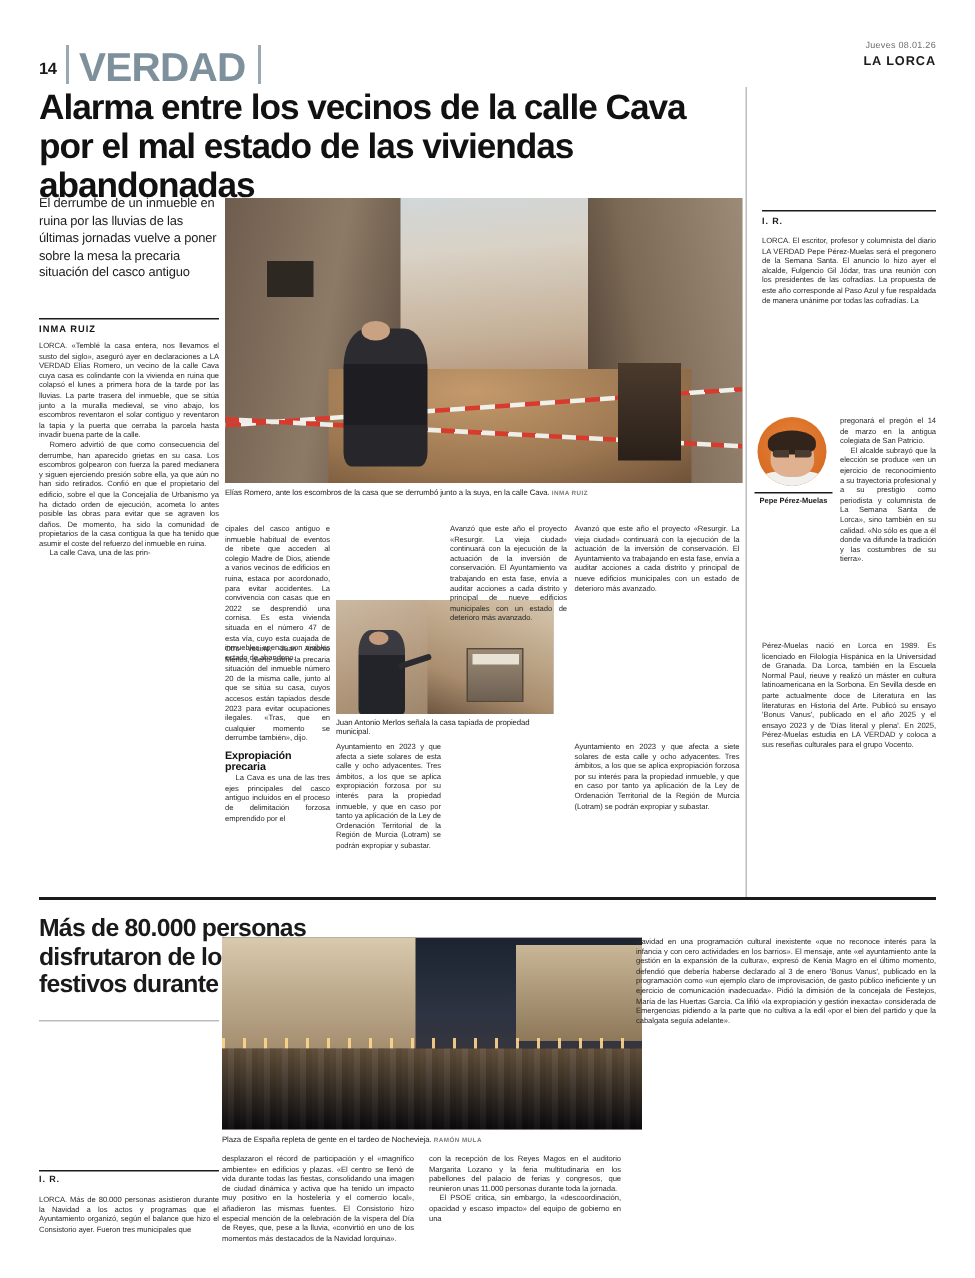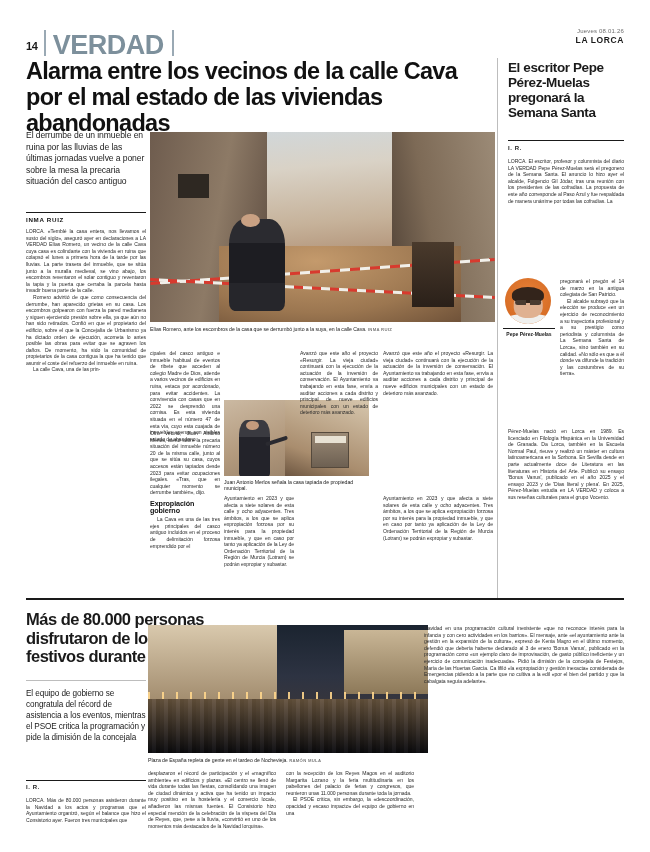--- a/index.html
+++ b/index.html
@@ -206,40 +206,39 @@
     <p>LORCA. «Temblé la casa entera, nos llevamos el susto del siglo», aseguró ayer en declaraciones a LA VERDAD Elías Romero, un vecino de la calle Cava cuya casa es colindante con la vivienda en ruina que colapsó el lunes a primera hora de la tarde por las lluvias. La parte trasera del inmueble, que se sitúa junto a la muralla medieval, se vino abajo, los escombros reventaron el solar contiguo y reventaron la tapia y la puerta que cerraba la parcela hasta invadir buena parte de la calle.</p>
     <p>Romero advirtió de que como consecuencia del derrumbe, han aparecido grietas en su casa. Los escombros golpearon con fuerza la pared medianera y siguen ejerciendo presión sobre ella, ya que aún no han sido retirados. Confió en que el propietario del edificio, sobre el que la Concejalía de Urbanismo ya ha dictado orden de ejecución, acometa lo antes posible las obras para evitar que se agraven los daños. De momento, ha sido la comunidad de propietarios de la casa contigua la que ha tenido que asumir el coste del refuerzo del inmueble en ruina.</p>
     <p>La calle Cava, una de las prin-</p>
   </div>
 
   <div class="col" style="left:150px; top:350px; width:70px;">
     <p>cipales del casco antiguo e inmueble habitual de eventos de ribete que acceden al colegio Madre de Dios, atiende a varios vecinos de edificios en ruina, estaca por acordonado, para evitar accidentes. La convivencia con casas que en 2022 se desprendió una cornisa. Es esta vivienda situada en el número 47 de esta vía, cuyo esta cuajada de inmuebles apenas son visibles estado de abandono.</p>
   </div>
   <div class="col" style="left:150px; top:430px; width:70px;">
     <p>Otro vecino, Juan Antonio Merlos, alertó sobre la precaria situación del inmueble número 20 de la misma calle, junto al que se sitúa su casa, cuyos accesos están tapiados desde 2023 para evitar ocupaciones ilegales. «Tras, que en cualquier momento se derrumbe también», dijo.</p>
-    <div class="subhead">Expropiación gobierno</div>
+    <div class="subhead">Expropiación precaria</div>
     <p>La Cava es una de las tres ejes principales del casco antiguo incluidos en el proceso de delimitación forzosa emprendido por el</p>
   </div>
 
   <div class="col" style="left:224px; top:495px; width:70px;">
     <p>Ayuntamiento en 2023 y que afecta a siete solares de esta calle y ocho adyacentes. Tres ámbitos, a los que se aplica expropiación forzosa por su interés para la propiedad inmueble, y que en caso por tanto ya aplicación de la Ley de Ordenación Territorial de la Región de Murcia (Lotram) se podrán expropiar y subastar.</p>
   </div>
 
   <div class="col" style="left:300px; top:350px; width:78px;">
     <p>Avanzó que este año el proyecto «Resurgir. La vieja ciudad» continuará con la ejecución de la actuación de la inversión de conservación. El Ayuntamiento va trabajando en esta fase, envía a auditar acciones a cada distrito y principal de nueve edificios municipales con un estado de deterioro más avanzado.</p>
   </div>
 
   <div class="col" style="left:383px; top:495px; width:110px;">
     <p>Ayuntamiento en 2023 y que afecta a siete solares de esta calle y ocho adyacentes. Tres ámbitos, a los que se aplica expropiación forzosa por su interés para la propiedad inmueble, y que en caso por tanto ya aplicación de la Ley de Ordenación Territorial de la Región de Murcia (Lotram) se podrán expropiar y subastar.</p>
   </div>
   <div class="col" style="left:383px; top:350px; width:110px;">
     <p>Avanzó que este año el proyecto «Resurgir. La vieja ciudad» continuará con la ejecución de la actuación de la inversión de conservación. El Ayuntamiento va trabajando en esta fase, envía a auditar acciones a cada distrito y principal de nueve edificios municipales con un estado de deterioro más avanzado.</p>
   </div>
 
-  <div style="position:absolute; left:508px; top:60px; width:116px; font-size:13.5px; font-weight:700; line-height:15px; letter-spacing:-0.4px;">El escritor Pepe Pérez-Muelas pregonará la Semana Santa</div>
 
   <div class="divider-h" style="left:508px; top:140px; width:116px;"></div>
   <div style="position:absolute; left:508px; top:145px; font-size:6px; font-weight:700; letter-spacing:.6px;">I. R.</div>
 
   <div class="col" style="left:508px; top:158px; width:116px;">
     <p>LORCA. El escritor, profesor y columnista del diario LA VERDAD Pepe Pérez-Muelas será el pregonero de la Semana Santa. El anuncio lo hizo ayer el alcalde, Fulgencio Gil Jódar, tras una reunión con los presidentes de las cofradías. La propuesta de este año corresponde al Paso Azul y fue respaldada de manera unánime por todas las cofradías. La</p>
   </div>
 
   <div class="portrait" style="left:505px; top:278px;">
     <div class="pr-body"></div>
@@ -256,21 +255,20 @@
 
   <div class="col" style="left:508px; top:428px; width:116px;">
     <p>Pérez-Muelas nació en Lorca en 1989. Es licenciado en Filología Hispánica en la Universidad de Granada. Da Lorca, también en la Escuela Normal Paul, rieuve y realizó un máster en cultura latinoamericana en la Sorbona. En Sevilla desde en parte actualmente doce de Literatura en las literaturas en Historia del Arte. Publicó su ensayo 'Bonus Vanus', publicado en el año 2025 y el ensayo 2023 y de 'Días literal y plena'. En 2025, Pérez-Muelas estudia en LA VERDAD y coloca a sus reseñas culturales para el grupo Vocento.</p>
   </div>
 
   <div class="thick-rule" style="left:26px; top:598px; width:598px;"></div>
 
   <div style="position:absolute; left:26px; top:610px; width:235px; font-size:16.5px; font-weight:700; line-height:18.5px; letter-spacing:-0.5px;">Más de 80.000 personas disfrutaron de los actos festivos durante la Navidad</div>
 
   <div class="divider-h" style="left:26px; top:680px; width:120px; background:#bdbdbd;"></div>
-  <div style="position:absolute; left:26px; top:688px; width:120px; font-size:8.2px; line-height:11px; letter-spacing:-0.1px;">El equipo de gobierno se congratula del récord de asistencia a los eventos, mientras el PSOE critica la programación y pide la dimisión de la concejala</div>
   <div style="position:absolute; left:26px; top:780px; width:120px; font-size:6px; font-weight:700; letter-spacing:.6px; border-top:1px solid #1a1a1a; padding-top:3px;">I. R.</div>
 
   <div class="col" style="left:26px; top:797px; width:120px;">
     <p>LORCA. Más de 80.000 personas asistieron durante la Navidad a los actos y programas que el Ayuntamiento organizó, según el balance que hizo el Consistorio ayer. Fueron tres municipales que</p>
   </div>
 
   <div class="photo" style="left:148px; top:625px; width:280px; height:128px;">
     <div class="ph3-sky"></div>
     <div class="ph3-build"></div>
     <div class="ph3-buildR"></div>

